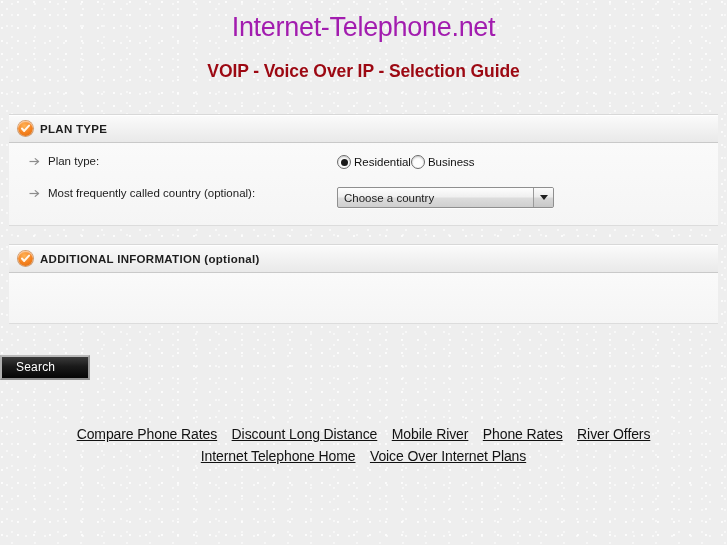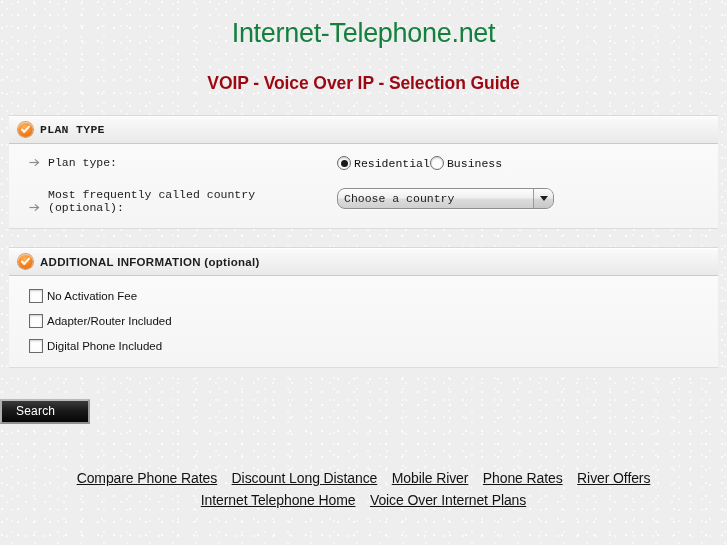--- a/index.html
+++ b/index.html
@@ -16,47 +16,47 @@
       radial-gradient(circle at 12px 4px, rgba(255,255,255,0.55) 0.7px, transparent 1px);
     background-size: 16px 13px, 19px 17px, 23px 11px;
     font-family: "Liberation Sans", sans-serif;
     overflow: hidden;
     -webkit-font-smoothing: none;
   }
 
   
   .site-title {
     text-align: center;
-    color: #15803d;
+    color: #a21caf;
     font-size: 27px;
     font-weight: 400;
     letter-spacing: -0.3px;
     padding-top: 6px;
-    margin: 12px;
+    margin: 6px;
     line-height: 30px;
   }
   .page-subtitle {
     text-align: center;
     color: #9c0812;
     font-size: 17.5px;
     font-weight: bold;
     margin: 0;
     padding-top: 13px;
     line-height: 20px;
     letter-spacing: -0.1px;
   }
 
   
   .panel {
     margin: 0 9px;
     background: rgba(252,252,252,0.55);
     border-top: 1px solid #d8d8d8;
     border-bottom: 1px solid #dcdcdc;
   }
-  #panel-plan-type { margin-top: 22px; font-family: Liberation Mono, monospace; }
+  #panel-plan-type { margin-top: 33px; }
   #panel-additional { margin-top: 18px; }
 
   .panel-header {
     height: 27px;
     display: flex;
     align-items: center;
     padding-left: 9px;
     background: linear-gradient(to bottom, #fbfbfb 0%, #f2f2f2 50%, #e9e9e9 100%);
     border-bottom: 1px solid #c9c9c9;
     box-shadow: inset 0 1px 0 #ffffff;
@@ -128,21 +128,21 @@
     border-radius: 50%;
     background: #1a1a1a;
   }
 
   
   .select-wrap {
     display: inline-flex;
     width: 215px;
     height: 19px;
     border: 1px solid #8f8f8f;
-    border-radius: 8px;
+    border-radius: 2px;
     background: linear-gradient(to bottom, #fdfdfd 0%, #f0f0f0 45%, #dcdcdc 55%, #cfcfcf 100%);
     box-shadow: 0 1px 0 rgba(255,255,255,0.7);
     overflow: hidden;
     align-items: stretch;
     justify-content: flex-end;
   }
   .select-value {
     flex: 1;
     display: flex;
     align-items: center;
@@ -279,36 +279,20 @@
     <span class="check-badge">
       <svg width="11" height="11" viewBox="0 0 11 11" aria-hidden="true">
         <path d="M2 5.6 L4.2 7.9 L9 2.6" stroke="#fff7ea" stroke-width="2.1" fill="none" stroke-linecap="round" stroke-linejoin="round"></path>
       </svg>
     </span>
     <span class="panel-header-title">ADDITIONAL INFORMATION (optional)</span>
   </div>
 
   <div class="panel-body">
     <div class="form-row" id="row-filters">
-      <div class="row-control">
-        <div class="checkbox-list">
-          <label class="checkbox-item">
-            <span class="checkbox-box"></span>
-            <span>No Activation Fee</span>
-          </label>
-          <label class="checkbox-item">
-            <span class="checkbox-box"></span>
-            <span>Adapter/Router Included</span>
-          </label>
-          <label class="checkbox-item">
-            <span class="checkbox-box"></span>
-            <span>Digital Phone Included</span>
-          </label>
-        </div>
-      </div>
     </div>
   </div>
 </div>
 
 <div class="search-area">
   <span class="search-button">Search</span>
 </div>
 
 <div class="footer">
   <div class="footer-row">

